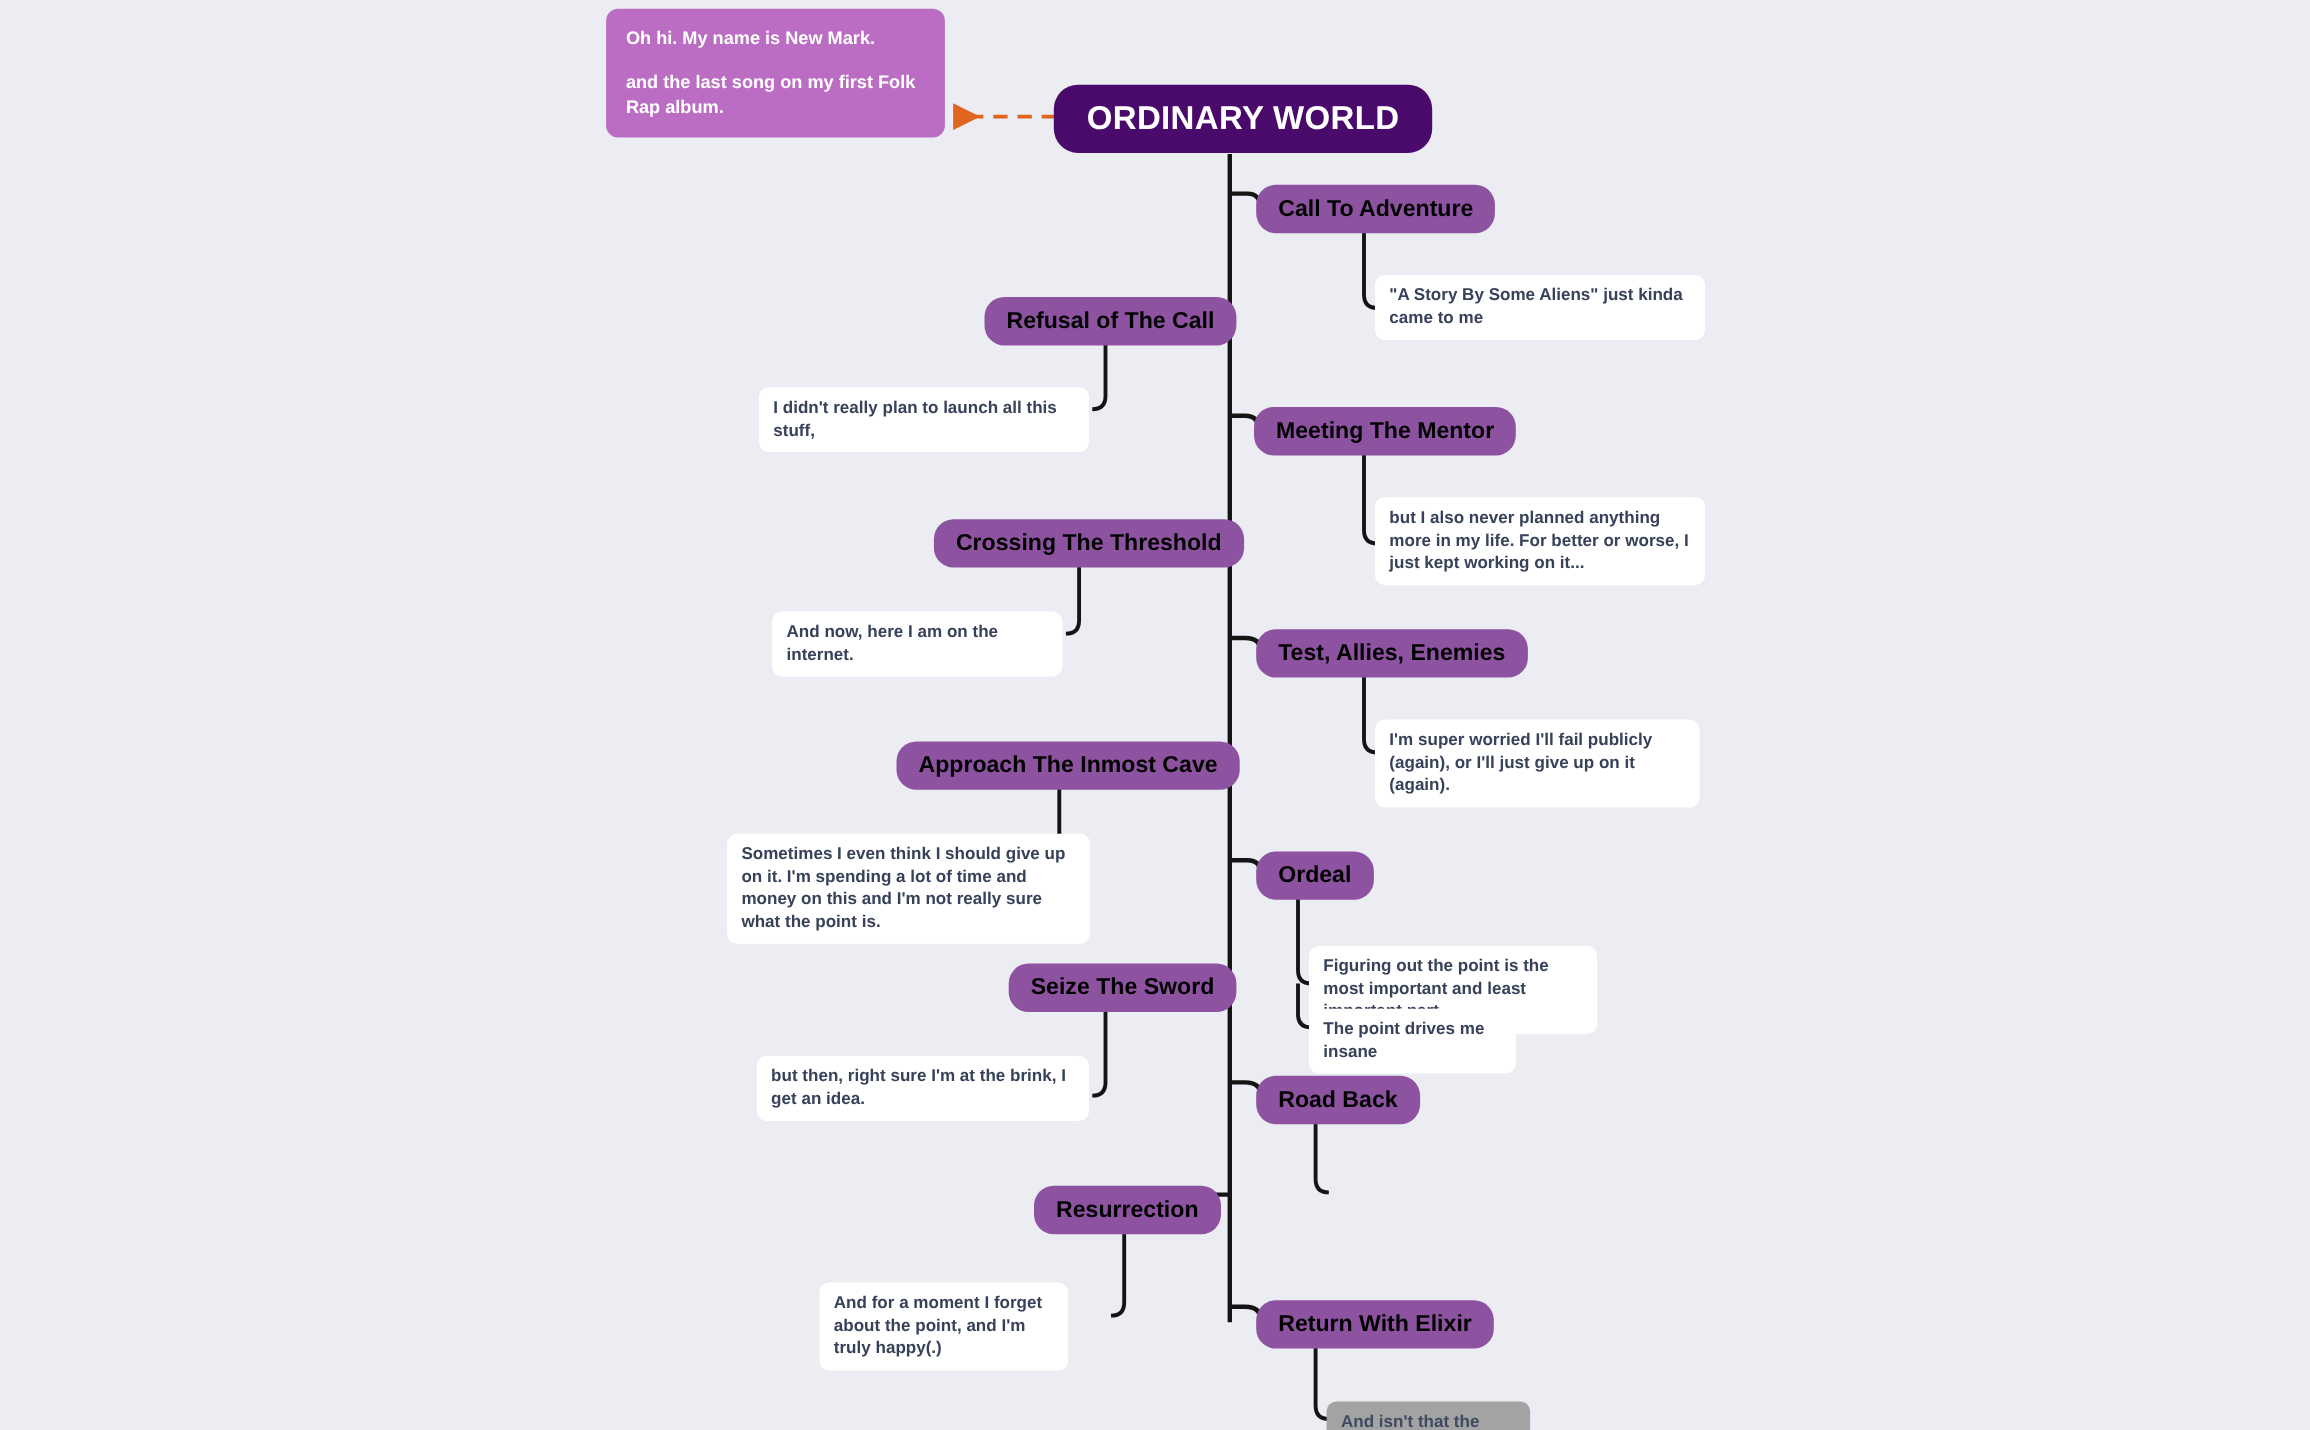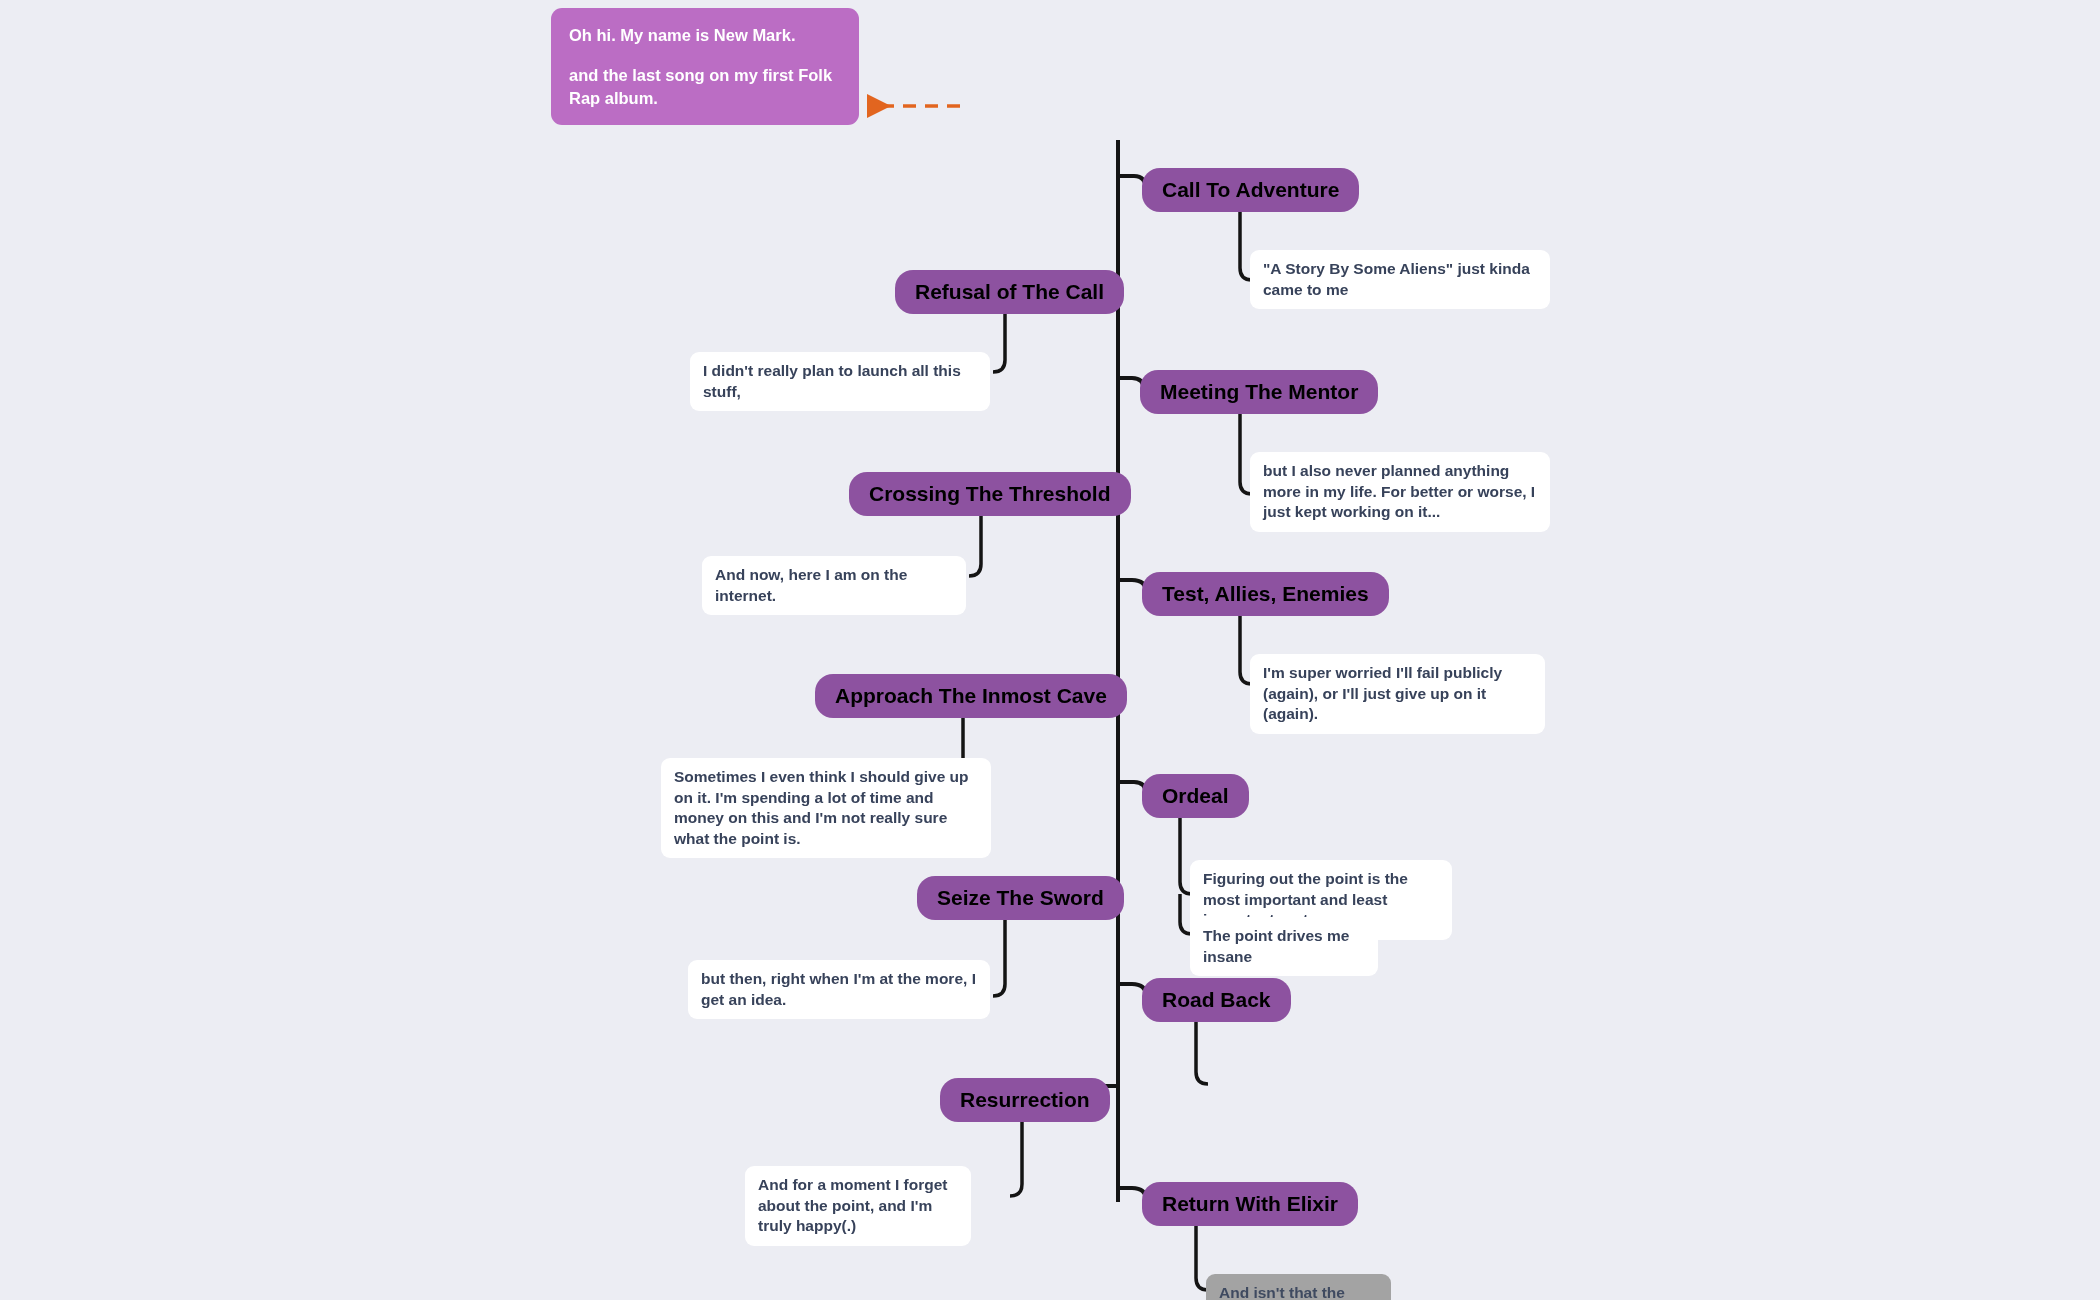--- a/index.html
+++ b/index.html
@@ -122,20 +122,23 @@
     <path d="M1022,1100 L1022,1184 Q1022,1196 1010,1196" stroke="#141414" stroke-width="3.5" fill="none"></path>
 
     <defs>
       <marker id="arrowhead" markerWidth="7" markerHeight="7" refX="6" refY="3.5" orient="auto" markerUnits="strokeWidth">
         <polygon points="7,0 0,3.5 7,7" fill="#e2651f"></polygon>
       </marker>
     </defs>
     <path d="M960,106 L870,106" stroke="#e2651f" stroke-width="3.5" fill="none" stroke-dasharray="13,9" marker-end="url(#arrowhead)"></path>
   </svg>
 
+  <div class="node root-node" style="left:958px; top:77px;">
+    <span>ORDINARY WORLD</span>
+  </div>
 
   <div class="purple-callout" style="left:551px; top:8px; width:308px;">
     <p>Oh hi. My name is New Mark.</p>
     <p>and the last song on my first Folk Rap album.</p>
   </div>
 
   <div class="node branch-node" style="left:1142px; top:168px;">
     <span>Call To Adventure</span>
   </div>
   <div class="leaf-note" style="left:1250px; top:250px; width:300px;">
@@ -184,21 +187,21 @@
     <span>Figuring out the point is the most important and least important part.</span>
   </div>
   <div class="leaf-note" style="left:1190px; top:917px; width:188px;">
     <span>The point drives me insane</span>
   </div>
 
   <div class="node branch-node" style="left:917px; top:876px;">
     <span>Seize The Sword</span>
   </div>
   <div class="leaf-note align-right" style="left:688px; top:960px; width:302px;">
-    <span>but then, right when I'm at the more, I get an idea.</span>
+    <span>but then, right sure I'm at the brink, I get an idea.</span>
   </div>
 
   <div class="node branch-node" style="left:1142px; top:978px;">
     <span>Road Back</span>
   </div>
 
   <div class="node branch-node" style="left:940px; top:1078px;">
     <span>Resurrection</span>
   </div>
   <div class="leaf-note align-right" style="left:745px; top:1166px; width:226px;">

